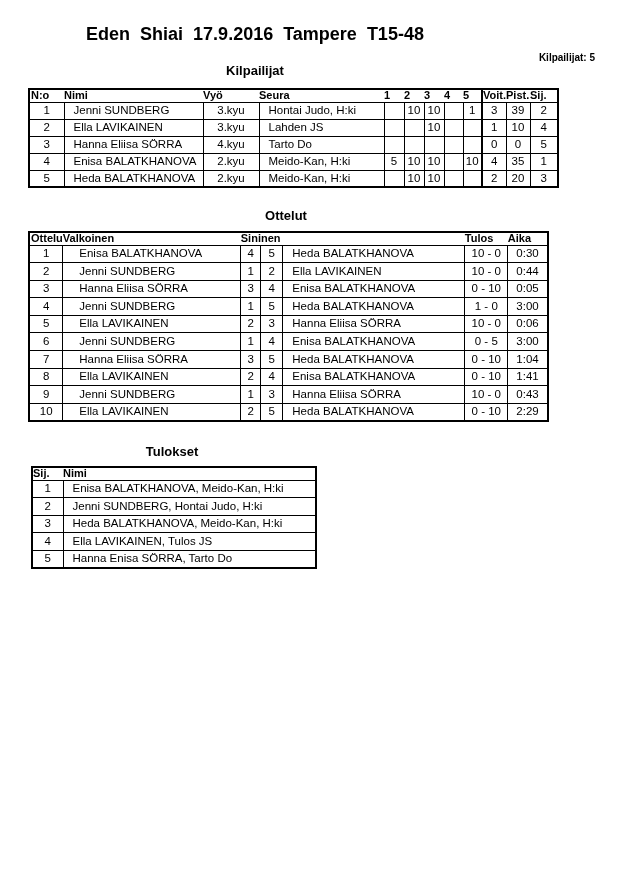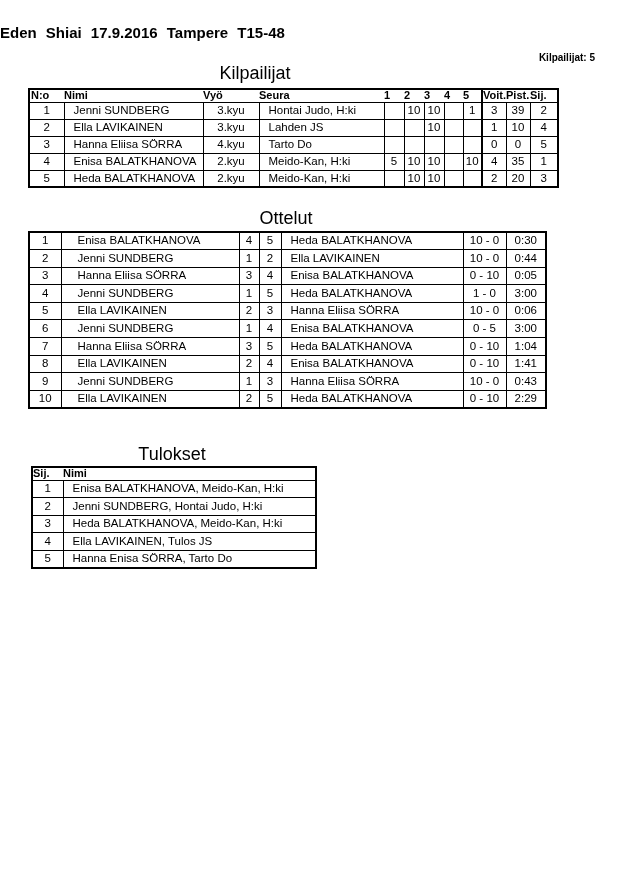--- a/index.html
+++ b/index.html
@@ -7,31 +7,32 @@
   body {
     width: 630px; height: 891px;
     background: #ffffff;
     position: relative;
     font-family: "Liberation Sans", "DejaVu Sans", sans-serif;
     color: #000;
     overflow: hidden;
   }
   .page-title {
     position: absolute; top: 24px; left: 0; width: 510px;
-    font-size: 15px; font-weight: bold;
+    text-align: center;
+    font-size: 18px; font-weight: bold;
     word-spacing: 5px; letter-spacing: 0px;
     white-space: nowrap;
   }
   .competitors-count {
     position: absolute; top: 52px; right: 35px;
     font-size: 10px; font-weight: bold;
   }
   .section-heading {
     position: absolute;
-    font-size: 18px; font-weight: normal;
+    font-size: 13px; font-weight: bold;
     transform: translateX(-50%);
     white-space: nowrap;
   }
   .h-competitors { left: 255px; top: 63px; }
   .h-matches     { left: 286px; top: 208px; }
   .h-results     { left: 172px; top: 444px; }
 
   table.doc-table {
     position: absolute;
     border-collapse: collapse;
@@ -186,20 +187,27 @@
     <colgroup>
       <col style="width:32px">
         <col style="width:178px">
         <col style="width:20px">
         <col style="width:22px">
       <col style="width:182px">
         <col style="width:43px">
         <col style="width:40px">
     </colgroup>
     <tbody>
+        <tr>
+      <th class="al">Ottelu</th>
+      <th>Valkoinen</th>
+      <th colspan="3">Sininen</th>
+      <th>Tulos</th>
+      <th>Aika</th>
+    </tr>
     <tr>
       <td class="c">1</td>
       <td class="l2">Enisa BALATKHANOVA</td>
       <td class="c">4</td>
       <td class="c">5</td>
       <td class="l">Heda BALATKHANOVA</td>
       <td class="c">10 - 0</td>
       <td class="c">0:30</td>
     </tr>
     <tr>

